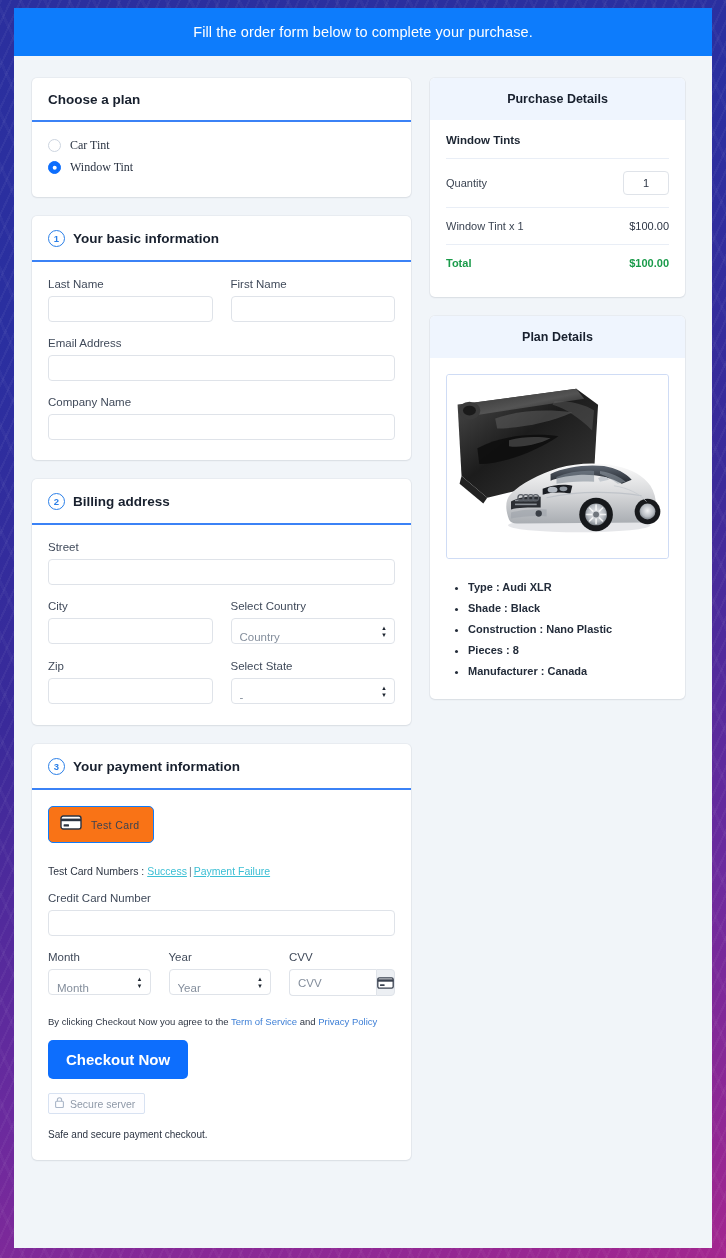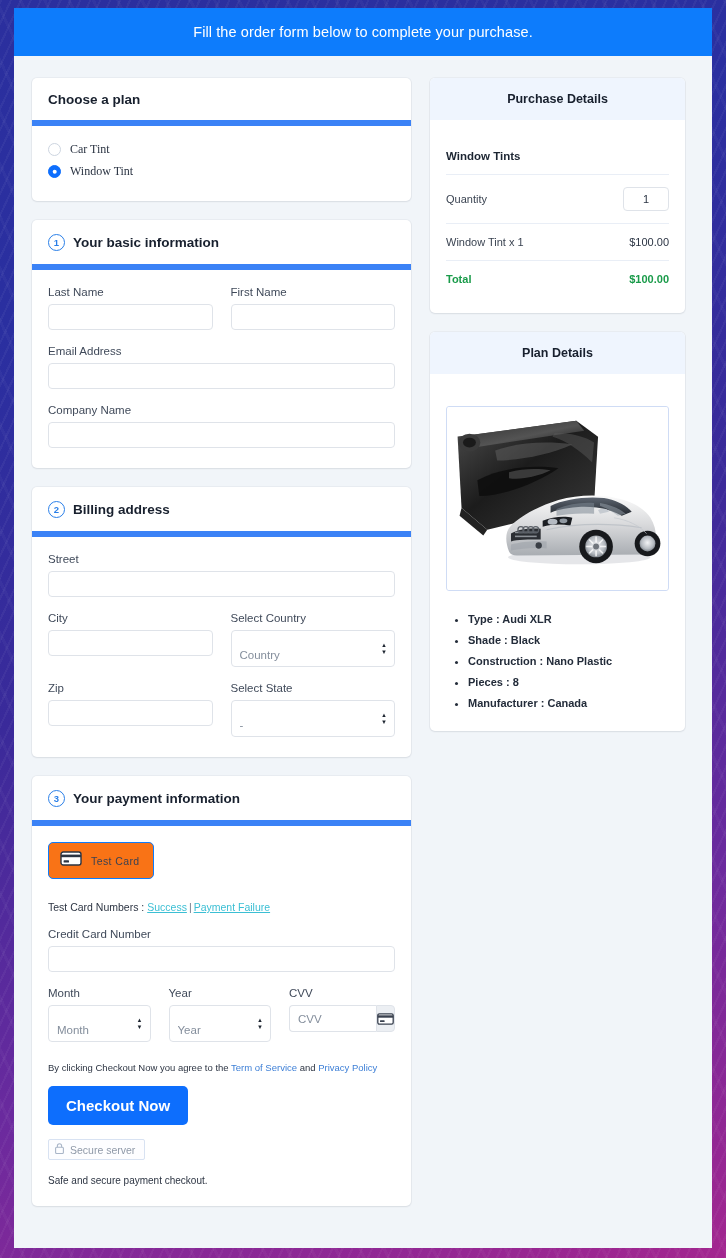--- a/index.html
+++ b/index.html
@@ -46,21 +46,21 @@
 
   
   .card {
     background: #ffffff;
     border-radius: 5px;
     box-shadow: 0 1px 2px rgba(16,24,40,.07), 0 0 0 1px rgba(16,24,40,.04);
     overflow: hidden;
   }
   .card-head {
     padding: 14px 16px 13px 16px;
-    border-bottom: 6px solid #3b82f6;
+    border-bottom: 2px solid #3b82f6;
     display: flex; align-items: center; gap: 8px;
   }
   .card-head-title {
     font-size: 13.5px; font-weight: bold; color: #18202e;
   }
   .card-body { padding: 16px 16px 20px 16px; }
 
   .step-badge {
     width: 17px; height: 17px; flex: 0 0 17px;
     border-radius: 50%;
@@ -101,21 +101,21 @@
     outline: none;
   }
   .input::placeholder { color: #9aa4b2; }
   .row2 { display: flex; gap: 18px; }
   .row2 > * { flex: 1 1 0; min-width: 0; }
   .fgroup { margin-bottom: 15px; }
   .fgroup:last-child { margin-bottom: 0; }
 
   .select-wrap { position: relative; }
   .select {
-    width: 100%; height: 37px;
+    width: 100%; height: 26px;
     border: 1px solid #dfe3e9; border-radius: 4px;
     background: #fff; font-size: 11.5px; color: #848e9c;
     padding: 12px 22px 0 8px;
     -webkit-appearance: none; appearance: none;
     outline: none;
   }
   .spin-arrows {
     position: absolute; right: 8px; top: 50%;
     transform: translateY(-50%);
     pointer-events: none;
@@ -190,21 +190,21 @@
     background: #ffffff;
     border-radius: 5px;
     box-shadow: 0 1px 2px rgba(16,24,40,.07), 0 0 0 1px rgba(16,24,40,.04);
     overflow: hidden;
   }
   .panel-head {
     background: #eff5fe;
     padding: 14px 16px;
     font-size: 12.5px; font-weight: bold; color: #18202e; text-align: center;
   }
-  .panel-body { padding: 16px 16px 16px 16px; }
+  .panel-body { padding: 0 16px 16px 16px; }
 
   .pd-item-title {
     font-size: 11.5px; font-weight: bold; color: #1c2532;
     padding: 14px 0 12px 0;
     border-bottom: 1px solid #e9eef6;
   }
   .pd-row {
     display: flex; align-items: center; justify-content: space-between;
     padding: 12px 0;
     border-bottom: 1px solid #e9eef6;

